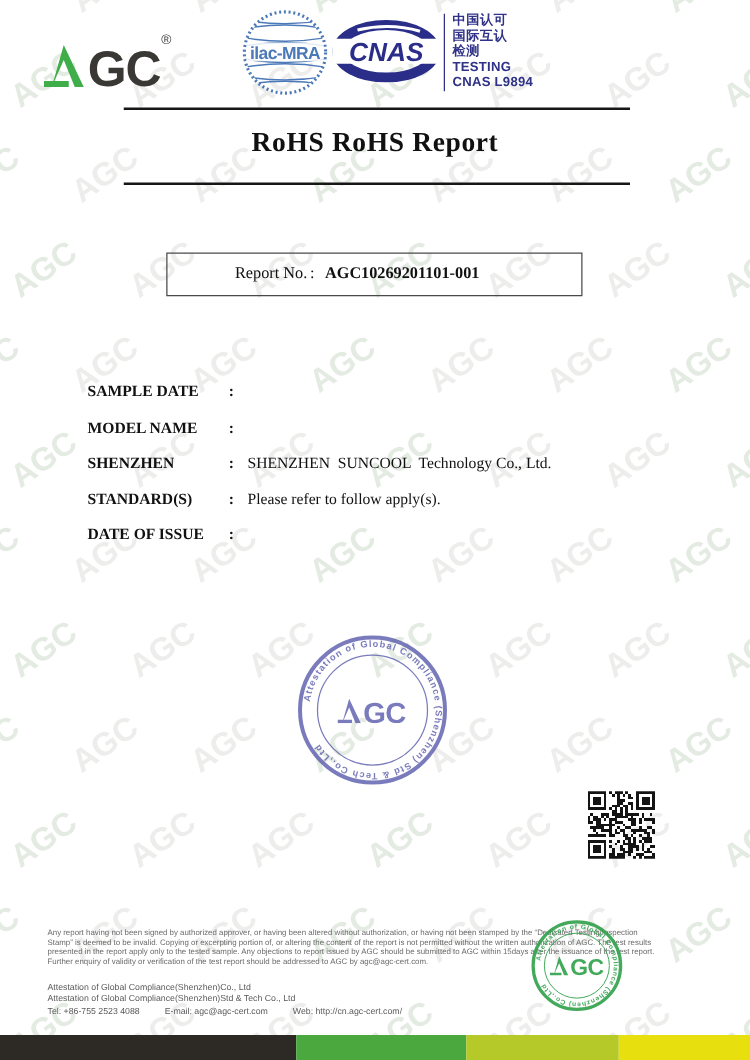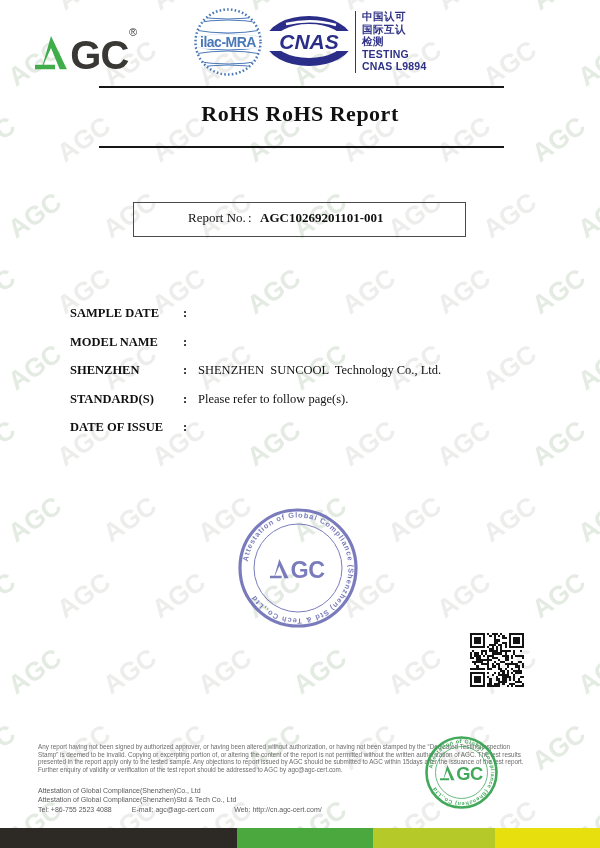--- a/index.html
+++ b/index.html
@@ -236,21 +236,21 @@
       <span class="col">:</span>
     </div>
     <div class="info-row">
       <span class="lbl">SHENZHEN</span>
       <span class="col">:</span>
       <span class="val">SHENZHEN  SUNCOOL  Technology Co., Ltd.</span>
     </div>
     <div class="info-row">
       <span class="lbl">STANDARD(S)</span>
       <span class="col">:</span>
-      <span class="val">Please refer to follow page(s).</span>
+      <span class="val">Please refer to follow apply(s).</span>
     </div>
     <div class="info-row">
       <span class="lbl">DATE OF ISSUE</span>
       <span class="col">:</span>
     </div>
   </div>
 
 
   <svg class="stamp-blue" width="124" height="124" style="color:#5d5fae">
     <defs>

